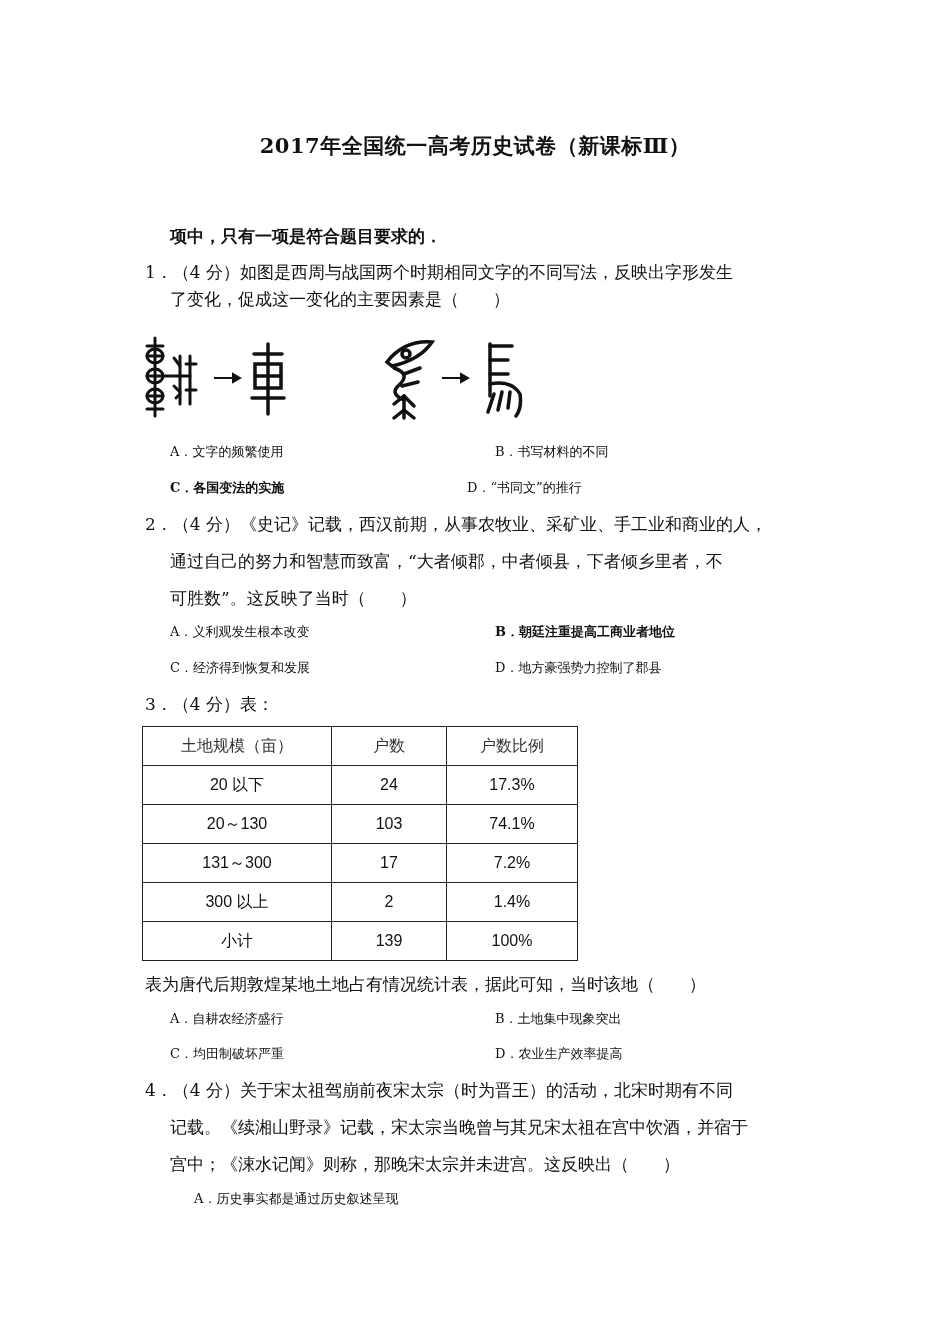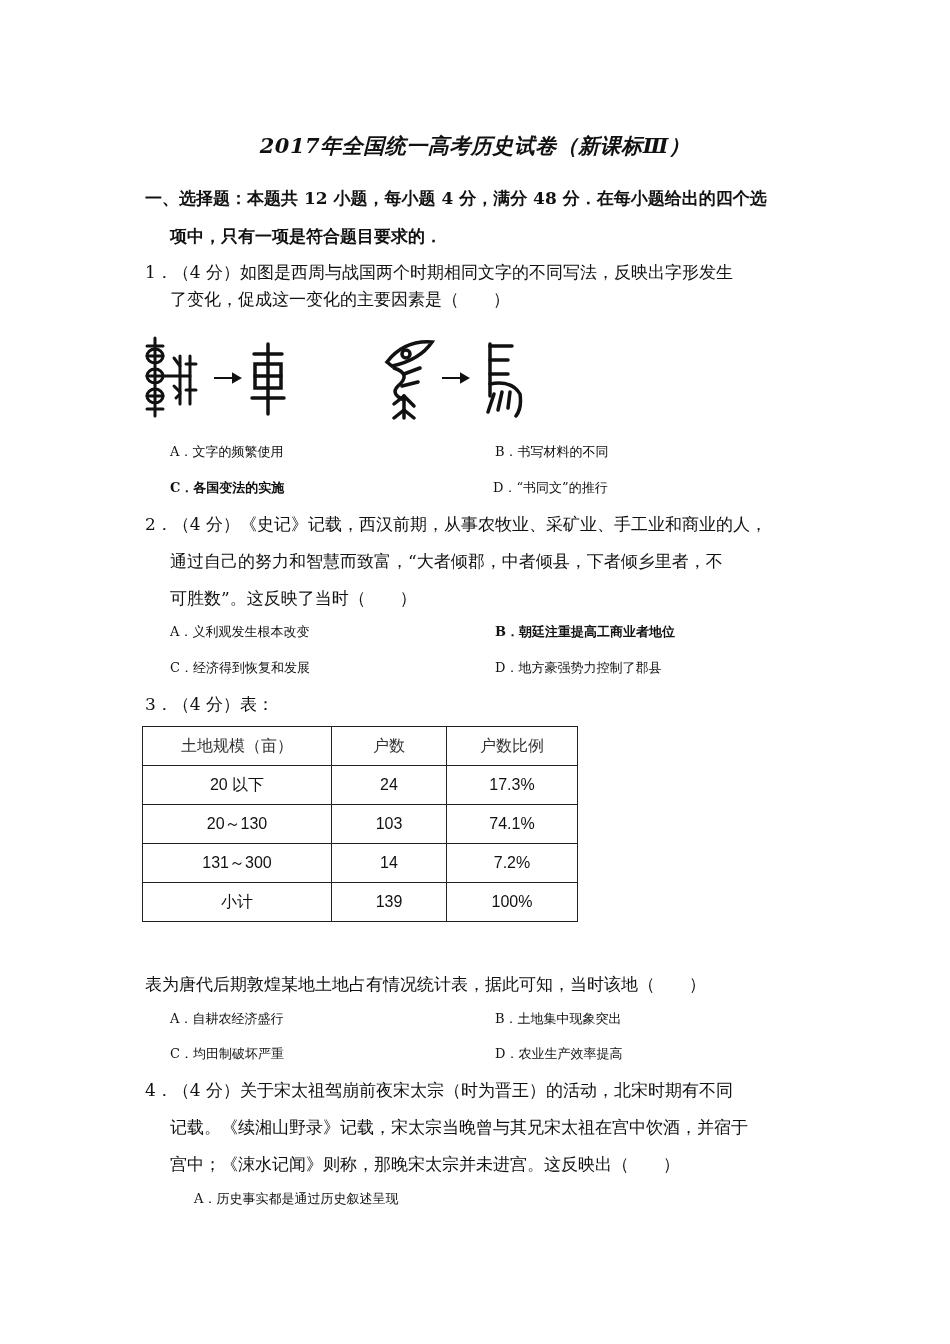--- a/index.html
+++ b/index.html
@@ -1,20 +1,20 @@
 <!DOCTYPE html>
 <html><head>
 <meta charset="utf-8">
 <style>
   html, body { margin: 0; padding: 0; background: #ffffff; }
   body { width: 950px; height: 1344px; position: relative; overflow: hidden;
          font-family: "DejaVu Serif", "Liberation Serif", serif; color: #111; }
   .page { position: absolute; left: 0; top: 0; width: 950px; height: 1344px; }
   .title { position: absolute; left: 0; width: 950px; top: 132px; text-align: center;
-           font-size: 21px; font-weight: bold; letter-spacing: 0.5px; font-style: italic; }
+           font-size: 21px; font-weight: bold; letter-spacing: 0.5px; }
   .line { position: absolute; font-size: 17px; white-space: nowrap; line-height: 22px; }
   .bold { font-weight: bold; }
   .opt { position: absolute; font-size: 13px; white-space: nowrap; line-height: 22px; }
   .glyphs { position: absolute; left: 142px; top: 334px; width: 400px; height: 86px; }
   table.data { position: absolute; left: 142px; top: 726px; border-collapse: collapse;
                font-family: "Liberation Sans", "DejaVu Sans", sans-serif; font-size: 16px; }
   table.data td { border: 1.5px solid #222; text-align: center; height: 38px; padding: 0; }
   table.data td.c1 { width: 188px; }
   table.data td.c2 { width: 114px; }
   table.data td.c3 { width: 130px; }
@@ -23,21 +23,20 @@
             font-size: 14px; }
   .footer b { font-size: 17px; }
 </style>
 </head>
 <body>
 
 <div class="page">
 
   <div class="title">2017年全国统一高考历史试卷（新课标Ⅲ）</div>
 
-  <div class="line bold" style="left:145px; top:187px;">一、选择题：本题共 12 小题，每小题 4 分，满分 48 分．在每小题给出的四个选</div>
   <div class="line bold" style="left:170px; top:225px;">项中，只有一项是符合题目要求的．</div>
 
   <div class="line" style="left:145px; top:261px;">
     <span>1．</span><span>（4 分）如图是西周与战国两个时期相同文字的不同写法，反映出字形发生</span>
   </div>
   <div class="line" style="left:170px; top:288px;">了变化，促成这一变化的主要因素是（　　）</div>
 
   <svg class="glyphs" viewBox="0 0 400 86">
     <g stroke="#111" stroke-width="3" fill="none" stroke-linecap="round">
       <line x1="13" y1="4" x2="13" y2="82"></line>
@@ -93,21 +92,21 @@
       <path d="M348 50 Q370 46 378 60 Q380 74 374 82"></path>
       <line x1="352" y1="60" x2="346" y2="78"></line>
       <line x1="360" y1="58" x2="356" y2="76"></line>
       <line x1="368" y1="58" x2="366" y2="74"></line>
     </g>
   </svg>
 
   <div class="opt" style="left:170px; top:441px;">A．文字的频繁使用</div>
   <div class="opt" style="left:495px; top:441px;">B．书写材料的不同</div>
   <div class="opt" style="left:170px; top:477px;font-weight:bold;">C．各国变法的实施</div>
-  <div class="opt" style="left:493px; top:477px;">D．“书同文”的推行</div>
+  <div class="opt" style="left:467px; top:477px;">D．“书同文”的推行</div>
 
   <div class="line" style="left:145px; top:513px;">
     <span>2．</span><span>（4 分）《史记》记载，西汉前期，从事农牧业、采矿业、手工业和商业的人，</span>
   </div>
   <div class="line" style="left:170px; top:550px;">通过自己的努力和智慧而致富，“大者倾郡，中者倾县，下者倾乡里者，不</div>
   <div class="line" style="left:170px; top:587px;">可胜数”。这反映了当时（　　）</div>
   <div class="opt" style="left:170px; top:621px;">A．义利观发生根本改变</div>
   <div class="opt" style="left:495px; top:621px;font-weight:bold;">B．朝廷注重提高工商业者地位</div>
   <div class="opt" style="left:170px; top:657px;">C．经济得到恢复和发展</div>
   <div class="opt" style="left:495px; top:657px;">D．地方豪强势力控制了郡县</div>
@@ -128,22 +127,27 @@
       <td class="c2">24</td>
       <td class="c3">17.3%</td>
     </tr>
     <tr>
       <td class="c1">20～130</td>
       <td class="c2">103</td>
       <td class="c3">74.1%</td>
     </tr>
     <tr>
       <td class="c1">131～300</td>
-      <td class="c2">14</td>
+      <td class="c2">17</td>
       <td class="c3">7.2%</td>
+    </tr>
+    <tr>
+      <td class="c1">300 以上</td>
+      <td class="c2">2</td>
+      <td class="c3">1.4%</td>
     </tr>
     <tr>
       <td class="c1">小计</td>
       <td class="c2">139</td>
       <td class="c3">100%</td>
     </tr>
   </tbody>
     </table>
 
   <div class="line" style="left:145px; top:973px;">表为唐代后期敦煌某地土地占有情况统计表，据此可知，当时该地（　　）</div>

